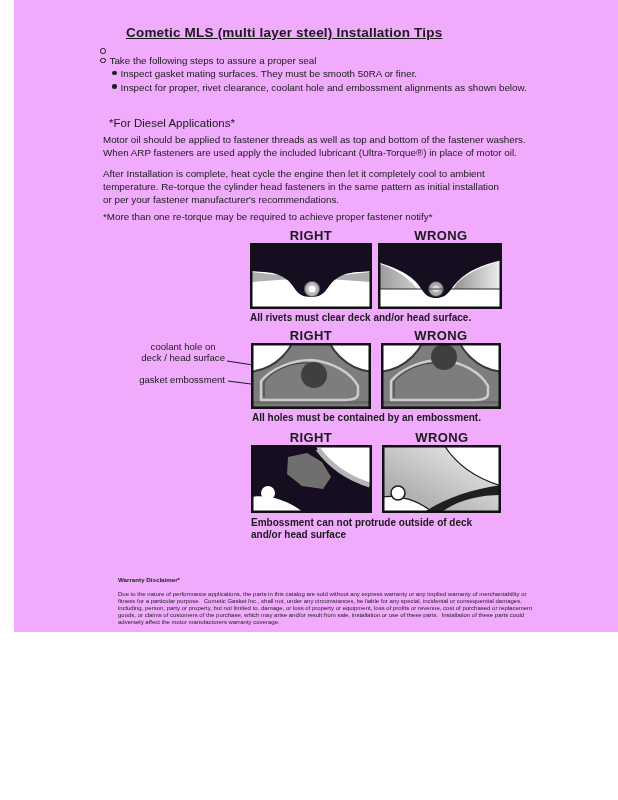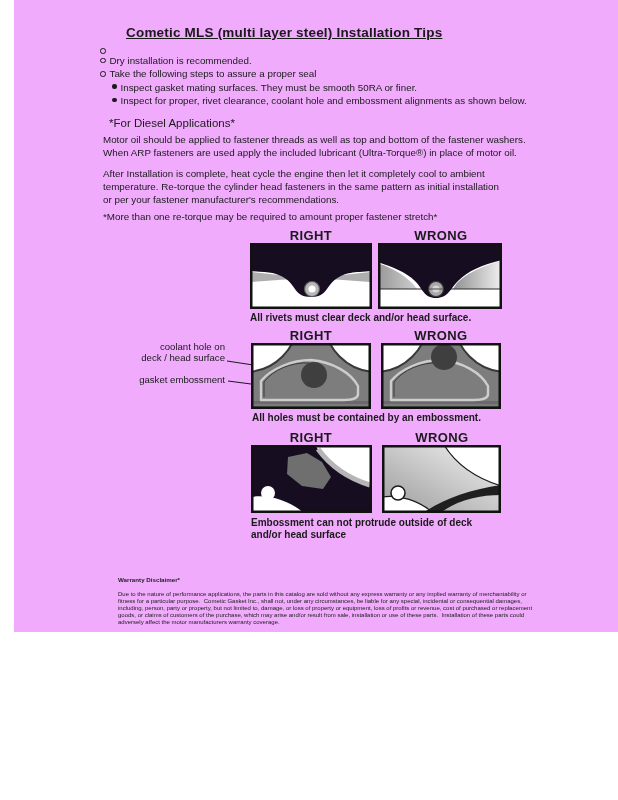--- a/index.html
+++ b/index.html
@@ -23,64 +23,60 @@
     width:4.5px;height:4.5px;background:#1a1a1a;border-radius:50%;
     display:inline-block;flex:none;margin:3.8px 4px 0 0;
   }
   .diesel-heading{left:95px;top:117px;font-size:11.5px;font-weight:normal;}
   .para{left:89px;font-size:9.8px;line-height:13.2px;white-space:pre-wrap;}
   .dg-label{
     font-size:13px;font-weight:bold;transform:translateX(-50%);
     letter-spacing:0.4px;white-space:nowrap;
   }
   .caption{font-size:10px;font-weight:bold;line-height:11.5px;white-space:pre-wrap;}
-  .anno{font-size:9.6px;line-height:10.5px;text-align:right;right:407px;white-space:pre-wrap;}
+  .anno{font-size:9.6px;line-height:10.5px;text-align:center;right:407px;white-space:pre-wrap;}
   .panel{position:absolute;line-height:0;}
   .leaders{position:absolute;left:205px;top:352px;pointer-events:none;}
   .warranty{left:104px;top:577px;width:430px;font-size:6px;line-height:6.9px;color:#222;}
   .w-head{font-weight:bold;margin:0 0 7px 0;font-size:6.2px;}
   .w-p{margin:0 0 7px 0;white-space:pre-wrap;}
   .footer-code{left:386px;top:800px;font-size:12px;letter-spacing:0.4px;color:#222;}
 </style>
 </head>
 <body>
 
 <div class="page">
 
   <div class="abs title">Cometic MLS (multi layer steel) Installation Tips</div>
 
   <div class="abs bullets">
     <div class="b-row">
       <span class="mk1"></span>
     </div>
     <div class="b-row">
       <span class="mk1"></span>
-      <span>Dry installation is recommended.</span>
-    </div>
-    <div class="b-row">
-      <span class="mk1"></span>
       <span>Take the following steps to assure a proper seal</span>
     </div>
     <div class="b-row sub">
       <span class="mk2"></span>
       <span>Inspect gasket mating surfaces.  They must be smooth 50RA or finer.</span>
     </div>
     <div class="b-row sub">
       <span class="mk2"></span>
       <span>Inspect for proper, rivet clearance, coolant hole and embossment alignments as shown below.</span>
     </div>
   </div>
 
   <div class="abs diesel-heading">*For Diesel Applications*</div>
   <div class="abs para" style="top:133px;">Motor oil should be applied to fastener threads as well as top and bottom of the fastener washers.
 When ARP fasteners are used apply the included lubricant (Ultra-Torque®) in place of motor oil.</div>
   <div class="abs para" style="top:167px;">After Installation is complete, heat cycle the engine then let it completely cool to ambient
 temperature. Re-torque the cylinder head fasteners in the same pattern as initial installation
 or per your fastener manufacturer's recommendations.</div>
-  <div class="abs para" style="top:210px;">*More than one re-torque may be required to amount proper fastener stretch*</div>
+  <div class="abs para" style="top:210px;">*More than one re-torque may be required to achieve proper fastener notify*</div>
 
   <div class="abs dg-label" style="left:297px;top:228px;">RIGHT</div>
   <div class="abs dg-label" style="left:427px;top:228px;">WRONG</div>
 
   <div class="panel" style="left:236px;top:243px;">
     <svg width="122" height="66" viewBox="0 0 122 66">
       <rect width="122" height="66" fill="#ffffff"></rect>
       <path d="M2,29 L56,35 L2,39 Z" fill="#aeaeae"></path>
       <path d="M120,29 L66,35 L120,39 Z" fill="#aeaeae"></path>
       <path d="M0,0 H122 V28 C103,29.5 96,29 86,36 C76,43 77,54 61,54 C45,54 46,43 36,36 C26,29 19,29.5 0,28 Z" fill="#170d20"></path>

